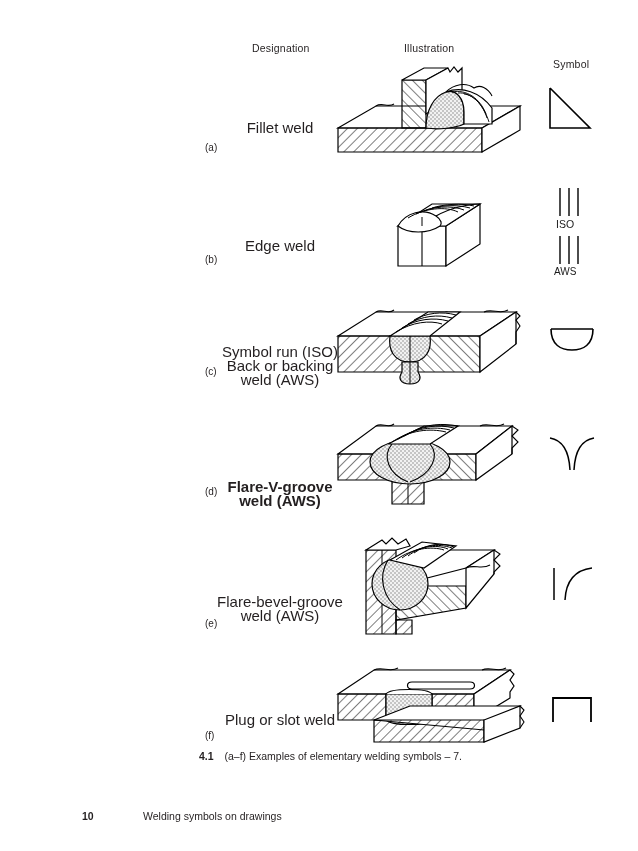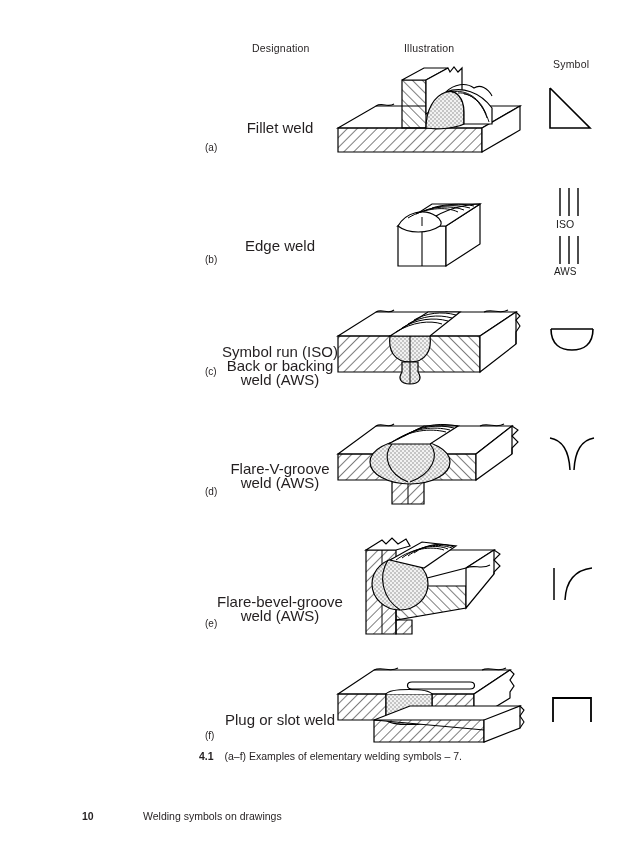--- a/index.html
+++ b/index.html
@@ -235,21 +235,21 @@
 
     <div class="symbol" style="left:548px; top:325px;">
       <svg width="48" height="28" viewBox="0 0 48 28">
         <path d="M3,4 L45,4" fill="none" stroke="#000" stroke-width="1.6"></path>
         <path d="M3,4 C3,20 13,25 24,25 C35,25 45,20 45,4" fill="none" stroke="#000" stroke-width="1.6"></path>
       </svg>
     </div>
   </div>
 
   <div class="row" style="top:0;">
-    <div class="designation" style="left:205px; top:437px;">
+    <div class="designation" style="left:205px; top:455px;font-weight:bold;">
       <div>Flare-V-groove</div>
       <div>weld (AWS)</div>
     </div>
     <div class="row-letter" style="left:205px; top:486px;">(d)</div>
 
     <div class="illus" style="left:334px; top:412px;">
       <svg width="192" height="102" viewBox="0 0 192 102">
 
         <polygon points="4,42 42,14 108,14 72,42" fill="#fff" stroke="#000" stroke-width="1.2"></polygon>
         <polygon points="108,14 178,14 142,42 72,42" fill="#fff" stroke="#000" stroke-width="1.2"></polygon>

